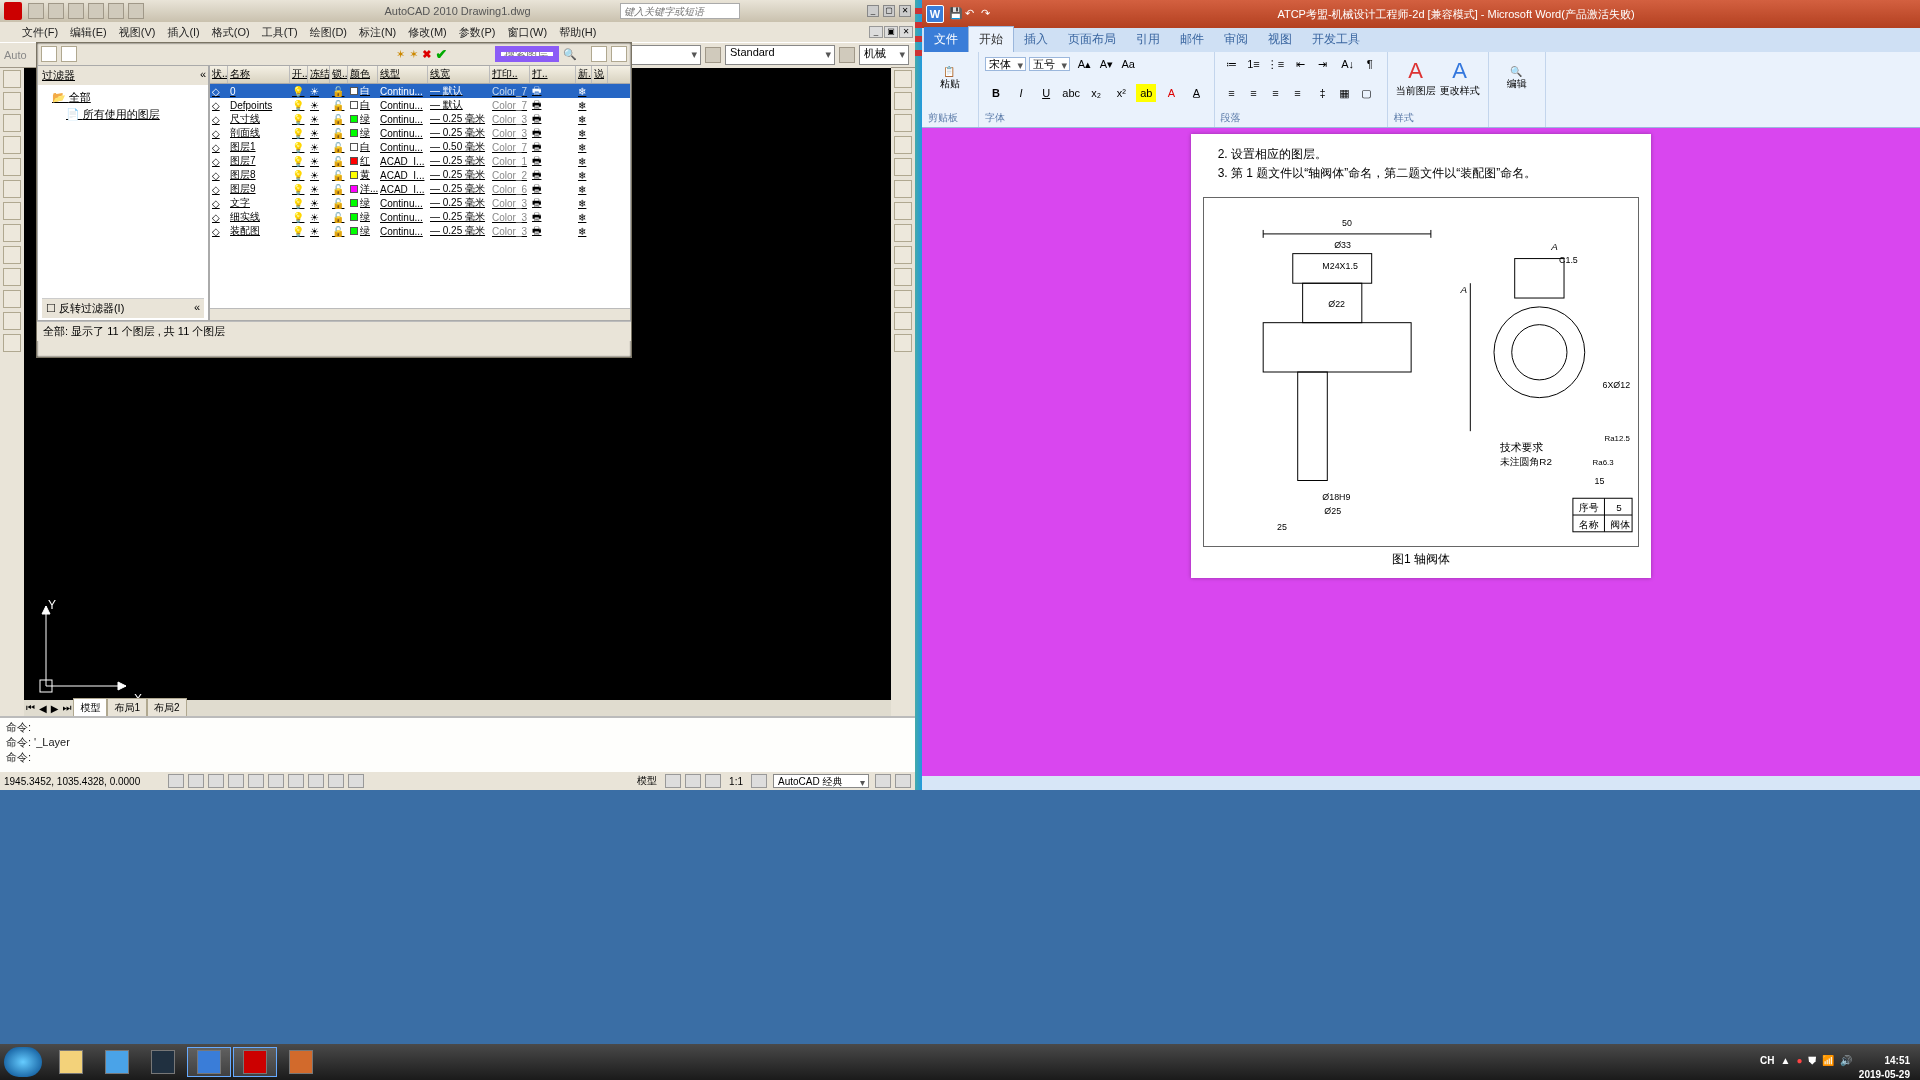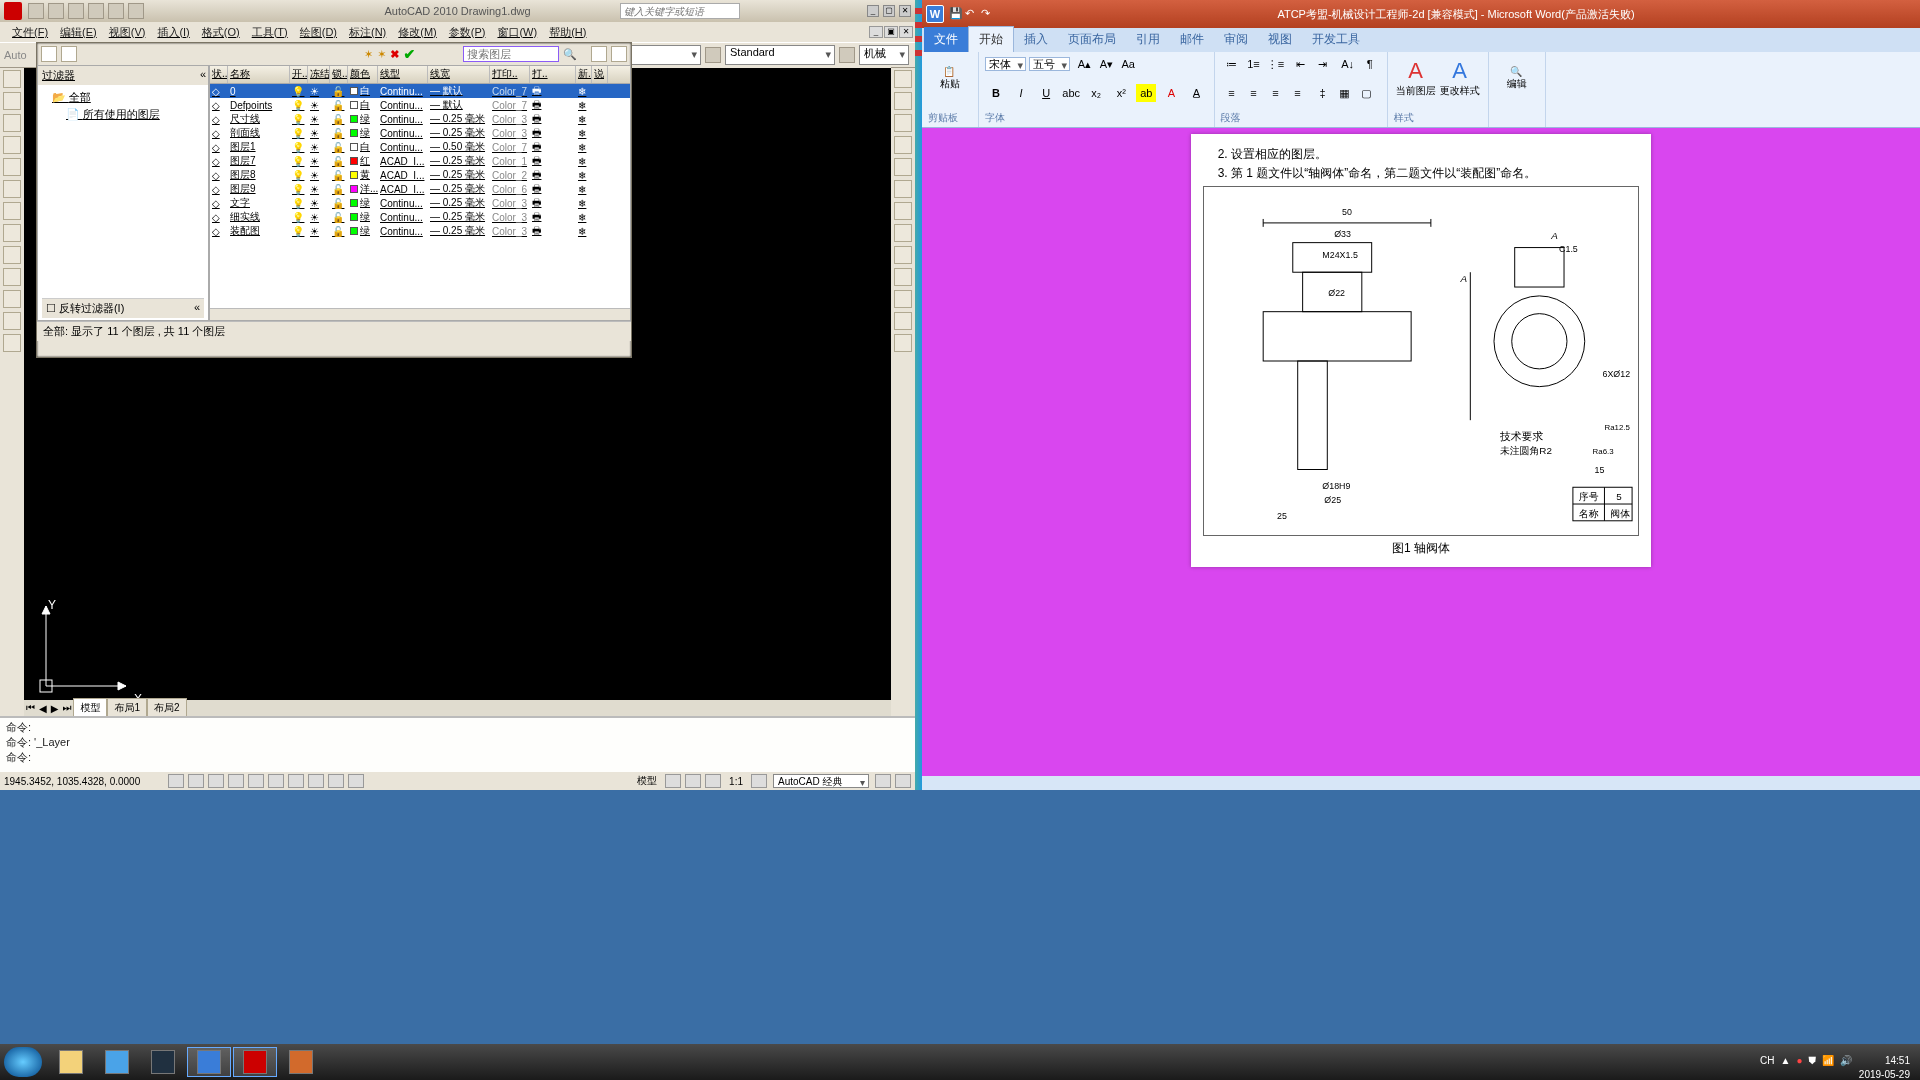--- a/index.html
+++ b/index.html
@@ -8,21 +8,21 @@
 
 .acad { position:absolute; left:0; top:0; width:915px; height:790px; background:#d8d4cc; }
 .acad-toolbar1 { height:22px; background:linear-gradient(#e9e4d8,#c9c1ae); display:flex; align-items:center; padding:0 4px; position:relative; }
 .acad-logo { width:18px; height:18px; background:#c00; border-radius:2px; margin-right:4px; }
 .acad-ico { width:16px; height:16px; margin:0 2px; background:#d0cabc; border:1px solid #a09888; }
 .acad-title { position:absolute; left:50%; transform:translateX(-50%); color:#555; font-size:11px; }
 .acad-search { position:absolute; left:620px; width:120px; height:16px; background:#fff; border:1px solid #aaa; font-size:10px; color:#888; padding:0 3px; font-style:italic; }
 .acad-titlectl { position:absolute; right:4px; display:flex; gap:4px; }
 .acad-titlectl span { width:12px; height:12px; background:#ccc; border:1px solid #888; font-size:8px; text-align:center; line-height:10px; }
 
-.acad-menubar { height:20px; background:#e9e4d8; display:flex; align-items:center; gap:0; padding:0 6px; position:relative;text-decoration:underline; }
+.acad-menubar { height:20px; background:#e9e4d8; display:flex; align-items:center; gap:0; padding:0 16px; position:relative; }
 .acad-menubar span { padding:2px 6px; font-size:11px; color:#222; }
 .acad-winctl { position:absolute; right:2px; display:flex; gap:1px; }
 .acad-winctl div { width:14px;height:12px;background:#ddd;border:1px solid #999;font-size:8px;text-align:center;line-height:10px; }
 
 .acad-toolbar2 { height:26px; background:#e9e4d8; border-top:1px solid #fff; border-bottom:1px solid #a09888; display:flex; align-items:center; padding:0 4px; }
 .acad-combo { height:20px; background:#fff; border:1px solid #888; padding:0 18px 0 4px; margin:0 2px; font-size:11px; position:relative; }
 .acad-combo::after { content:"▾"; position:absolute; right:3px; top:2px; color:#555; }
 
 
 .acad-leftbar { position:absolute; left:0; top:68px; width:24px; height:660px; background:#e9e4d8; display:flex; flex-direction:column; align-items:center; padding-top:2px; gap:4px; }
@@ -47,21 +47,21 @@
 .acad-status .btn { width:16px;height:14px;border:1px solid #999;background:#ddd; }
 
 
 .layerdlg { position:absolute; left:36px; top:42px; width:596px; height:316px; background:#e9e4d8; border:1px solid #7a7464; box-shadow:0 0 2px #000 inset; }
 .layerdlg-hd { height:16px; background:linear-gradient(#f0ece0,#cdc6b4); padding:0 4px; font-size:11px; display:flex; align-items:center; position:relative; }
 .layerdlg-hd .close { position:absolute; right:2px; width:12px;height:12px;border:1px solid #999;background:#ddd;text-align:center;line-height:10px;font-size:8px; }
 .layerdlg-row1 { height:22px; display:flex; align-items:center; padding:0 4px; gap:4px; }
 .layerdlg-row1 .ic { width:16px;height:16px;border:1px solid #b0a890;background:#fff; }
 .layerdlg-row1 .grn { color:#0a0; font-size:14px; font-weight:bold; }
 .layerdlg-row1 .yel { color:#c80; }
-.layerdlg-row1 input { height:16px; width:96px; border:1px solid #8b5cf6; font-size:11px; padding:0 3px; }
+.layerdlg-row1 input { height:16px; width:64px; border:6px solid #8b5cf6; font-size:11px; padding:0 3px; }
 .layerdlg-body { display:flex; height:256px;text-decoration:underline; }
 .layerdlg-tree { width:172px; border:1px solid #aaa; background:#fff; font-size:11px; padding:4px; position:relative; }
 .layerdlg-tree .title { background:#e9e4d8; margin:-4px -4px 4px -4px; padding:2px 4px; font-size:11px; position:relative; }
 .layerdlg-tree .title .col { position:absolute; right:2px; }
 .treeitem { padding:1px 0 1px 10px; }
 .layerdlg-grid { flex:1; border:1px solid #aaa; background:#fff; font-size:11px; overflow:hidden; position:relative; }
 .grid-head { display:flex; background:linear-gradient(#f4f0e4,#d8d2c0); border-bottom:1px solid #aaa; height:18px; }
 .grid-head div { border-right:1px solid #bbb; padding:1px 2px; font-size:10px; overflow:hidden; white-space:nowrap; }
 .grid-row { display:flex; height:14px; align-items:center; }
 .grid-row.sel { background:#2666c4; color:#fff; }
@@ -89,32 +89,32 @@
 .ribbon-group { border-right:1px solid #c3d5ec; padding:2px 6px; display:flex; flex-direction:column; justify-content:space-between; }
 .ribbon-group .gname { font-size:10px; color:#5a7aa8; }
 .rbtn { display:inline-flex; align-items:center; justify-content:center; width:20px; height:18px; border:1px solid transparent; margin:1px; font-size:11px; }
 .big { width:42px; height:46px; flex-direction:column; font-size:10px; text-align:center; }
 .fontcombo { width:96px;height:18px;border:1px solid #9bb7dc;background:#fff;font-size:11px;padding:0 14px 0 3px;position:relative; }
 .fontcombo::after{content:"▾";position:absolute;right:2px;top:1px;color:#555;}
 .word-doc { position:absolute; top:128px; left:0; right:0; bottom:14px; background:#d946ef; overflow:auto; padding:0 20px; }
 .page { width:460px; margin:6px auto; background:#fff; box-shadow:0 0 4px rgba(0,0,0,.3); padding:10px 12px; font-size:12px; color:#000; }
 .page ol { margin-left:28px; }
 .page li { margin:2px 0; }
-.figure { border:1px solid #666; margin:4px 0 4px 0; height:350px; display:flex; align-items:flex-end; justify-content:center; color:#444; font-size:10px; }
+.figure { border:1px solid #666; margin:15px 0 4px 0; height:350px; display:flex; align-items:flex-end; justify-content:center; color:#444; font-size:10px; }
 .figure svg { width:100%; height:100%; }
 .fig-cap { text-align:center; font-size:12px; margin-top:4px; }
 .word-status { position:absolute; bottom:0; left:0; right:0; height:14px; background:#d7e6f7; }
 
 
 .taskbar { position:absolute; left:0; bottom:0; width:100%; height:36px; background:linear-gradient(#4a4a4a,#1a1a1a); display:flex; align-items:center; padding:0 4px; }
 .startbtn { width:38px;height:30px;border-radius:15px;background:radial-gradient(#6cf,#048);margin-right:6px; }
 .taskicon { width:44px; height:30px; margin:0 1px; display:flex;align-items:center;justify-content:center; border:1px solid transparent; }
 .taskicon.active { background:rgba(255,255,255,.15); border-color:#6af; }
 .taskicon .ic { width:24px;height:24px;background:#d0cabc;border:1px solid #777; }
-.tray { margin-left:auto; display:flex; align-items:center; gap:6px; color:#fff; font-size:10px; padding-right:6px; }
+.tray { margin-left:auto; display:flex; align-items:center; gap:6px; color:#fff; font-size:10px; padding-right:6px;font-weight:bold; }
 .tray div { height:14px; }
 .clock { text-align:right; line-height:12px; }
 </style>
 </head>
 <body>
 
 <div class="acad">
 
   <div class="acad-toolbar1">
     <div class="acad-logo"></div>

